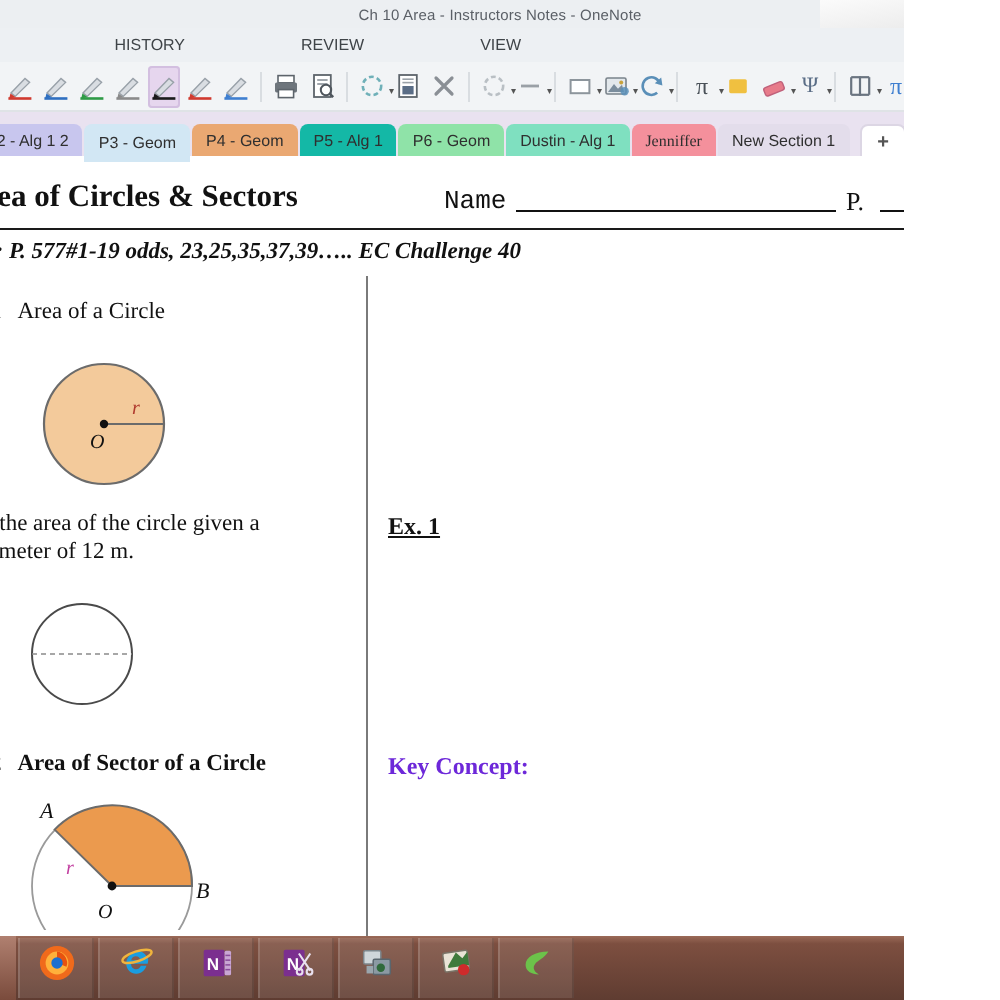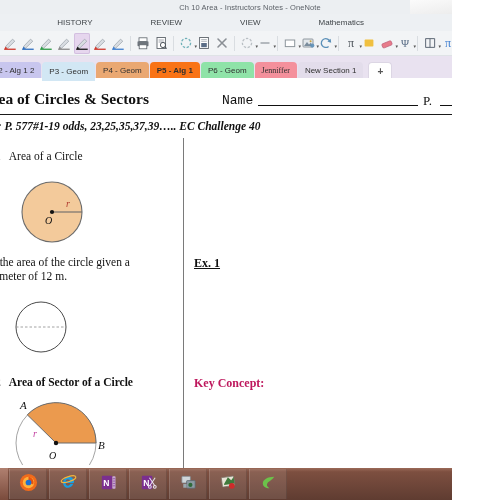--- a/index.html
+++ b/index.html
@@ -249,21 +249,21 @@
     font-size: 12px;
     color: #111;
     text-decoration: underline;
   }
   .keyconcept {
     position: absolute;
     left: 194px; top: 298px;
     font-family: "Liberation Serif", serif;
     font-weight: bold;
     font-size: 12px;
-    color: #be185d;
+    color: #6d28d9;
   }
 
   
   .diag { position: absolute; }
   .diag-circle { left: 12px; top: 98px; }
   .diag-blank  { left: 8px;  top: 218px; }
   .diag-sector { left: 6px;  top: 315px; }
 
   
   .taskbar {
@@ -321,21 +321,20 @@
   <div class="titlebar">
     <div class="desktop-peek"></div>
     <span class="doc-title">Ch 10  Area - Instructors Notes - OneNote</span>
   </div>
 
   <div class="menubar">
     <span class="mi partial">&nbsp;</span>
     <span class="mi">HISTORY</span>
     <span class="mi">REVIEW</span>
     <span class="mi">VIEW</span>
-    <span class="mi">Mathematics</span>
   </div>
 
   <div class="ribbon" id="ribbon">
       <div class="tool">
         <svg width="14" height="14" viewBox="0 0 14 14">
           <path d="M2.5 10.5 L9.5 3.2 L11.8 5.2 L4.6 12.2 Z" fill="#d9dde2" stroke="#98a0a8" stroke-width="0.7"></path>
           <path d="M2.2 10.8 L4.9 12.6 L1.6 13.2 Z" fill="#d03a2e"></path>
           <rect x="1.2" y="12.6" width="11.5" height="1.3" fill="#d03a2e"></rect>
         </svg>
       </div>
@@ -509,22 +508,23 @@
           <path d="M11 6 A4.4 4.4 0 1 0 9.6 10.4" fill="none" stroke="#5a8fb8" stroke-width="1.3"></path>
           <polygon points="11.6,2.8 12.2,6.8 8.4,5.6" fill="#5a8fb8"></polygon>
         </svg>
       </div>
     </div>
 
   <div class="sectionbar" id="sectionbar">
       <div class="sectab" style="background: rgb(200, 198, 238); margin-left: -14px;"><span>P2 - Alg 1 2</span></div>
       <div class="sectab active" style="background: rgb(210, 231, 244);"><span>P3 - Geom</span></div>
       <div class="sectab" style="background: rgb(234, 168, 114);"><span>P4 - Geom</span></div>
-      <div class="sectab" style="background: #f97316; font-weight: bold;"><span>P5 - Alg 1</span></div>
+      <div class="sectab" style="background: #14b8a6;"><span>P5 - Alg 1</span></div>
       <div class="sectab" style="background: rgb(143, 227, 168);"><span>P6 - Geom</span></div>
+      <div class="sectab" style="background: rgb(127, 224, 192);"><span>Dustin - Alg 1</span></div>
       <div class="sectab" style="background: rgb(244, 144, 156); font-family: Liberation Serif, serif;"><span>Jenniffer</span></div>
       <div class="sectab" style="background: rgb(227, 221, 235); margin-top: 48px;"><span>New Section 1</span></div>
       <div class="sectab addtab" style="margin-left: 4px;"><span>+</span></div>
     </div>
 
   <div class="canvas">
 
     <div class="hdr-row">
       <div class="page-title">rea of Circles &amp; Sectors</div>
       <div class="name-label">Name</div>

